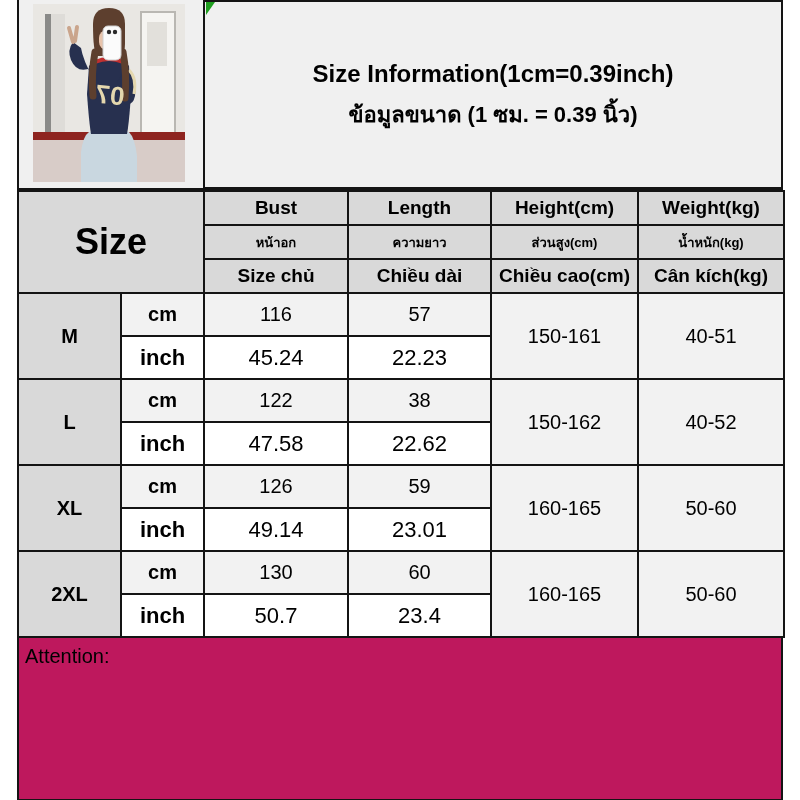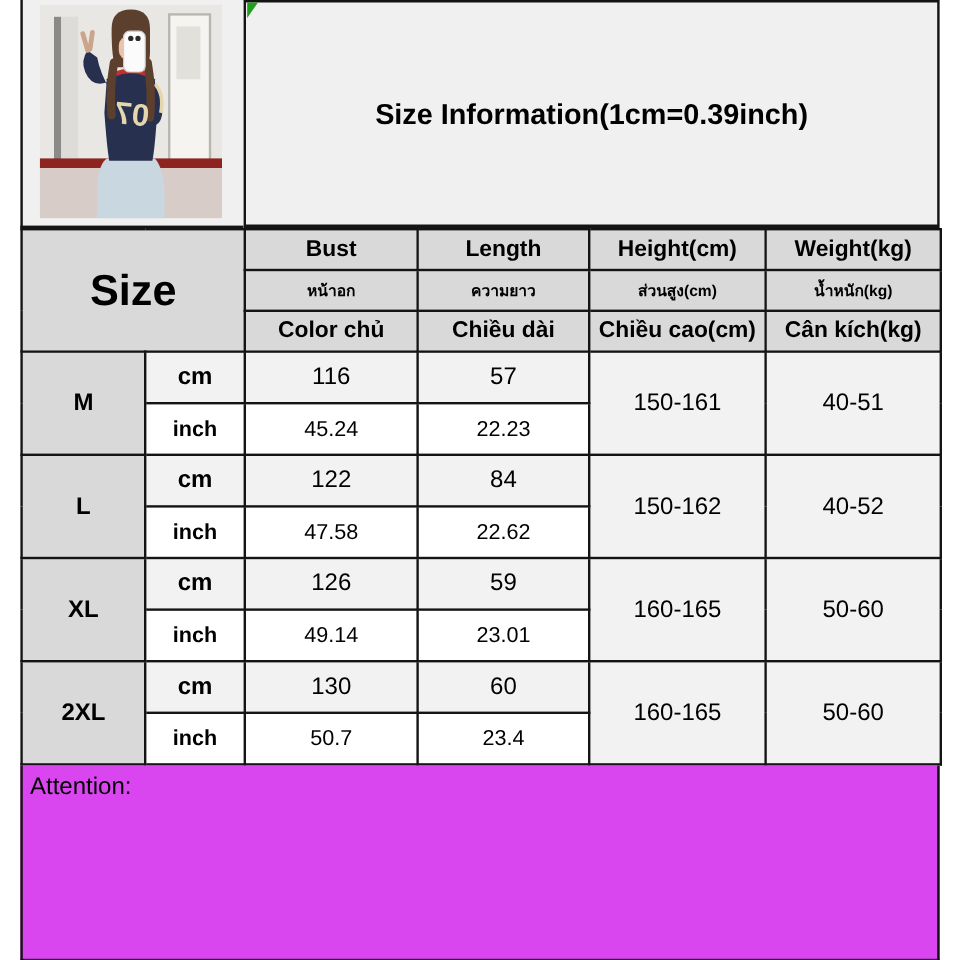--- a/index.html
+++ b/index.html
@@ -37,27 +37,27 @@
   table.size-table td,table.size-table th{
     border:2px solid #141414;text-align:center;vertical-align:middle;
     padding:0;overflow:hidden;
   }
   th.hdr{background:#d9d9d9;font-size:19px;font-weight:bold;height:32px;margin-top:26px;}
   th.hdr-th{font-size:13px;}
   th.size-big{background:#d9d9d9;font-size:36px;font-weight:bold;}
   td.szlabel{background:#d9d9d9;font-size:21px;font-weight:bold;}
   td.unit{font-weight:bold;font-size:20px;}
   tr.cm-row td{background:#f2f2f2;height:41px;font-size:20px;}
-  tr.inch-row td{background:#ffffff;height:41px;font-size:18px;}
+  tr.inch-row td{background:#ffffff;height:41px;font-size:22px;}
   tr.cm-row td.szlabel, tr.inch-row td.szlabel{background:#d9d9d9;}
   td.merged{background:#f2f2f2;font-size:20px;}
   
   .attention{
     box-sizing:border-box;width:766px;height:163px;
-    border:2px solid #141414;border-top:none;background:#d946ef;
+    border:2px solid #141414;border-top:none;background:#be185d;
     padding:4px 8px 0 6px;font-size:20px;line-height:1.43;
   }
   .attention div{white-space:normal;}
 </style>
 </head>
 <body>
 
 <div class="page">
 
   <div class="top">
@@ -99,20 +99,21 @@
           <circle cx="82" cy="28" r="2.2" fill="#2a2a2a"></circle>
 
           <text x="76" y="100" font-size="26" font-weight="bold" fill="#e4d7ae" text-anchor="middle" transform="scale(-1,1) translate(-152,0) rotate(-6 76 100)" font-family="Liberation Sans, sans-serif">07</text>
         </svg>
       </div>
     </div>
 
     <div class="title-box">
       <div class="green-mark"></div>
       <div class="t-en">Size Information(1cm=0.39inch)</div>
+      <div class="t-th">ข้อมูลขนาด (1 ซม. = 0.39 นิ้ว)</div>
     </div>
   </div>
 
   <table class="size-table">
     <colgroup>
       <col style="width:103px">
         <col style="width:83px">
         <col style="width:144px">
       <col style="width:143px">
         <col style="width:147px">
@@ -126,21 +127,21 @@
         <th class="hdr">Height(cm)</th>
         <th class="hdr">Weight(kg)</th>
       </tr>
       <tr>
         <th class="hdr hdr-th">หน้าอก</th>
         <th class="hdr hdr-th">ความยาว</th>
         <th class="hdr hdr-th">ส่วนสูง(cm)</th>
         <th class="hdr hdr-th">น้ำหนัก(kg)</th>
       </tr>
       <tr>
-        <th class="hdr">Color chủ</th>
+        <th class="hdr">Size chủ</th>
         <th class="hdr">Chiều dài</th>
         <th class="hdr">Chiều cao(cm)</th>
         <th class="hdr">Cân kích(kg)</th>
       </tr>
     </thead>
     <tbody>
 
       <tr class="cm-row">
         <td class="szlabel" rowspan="2">M</td>
         <td class="unit">cm</td>
@@ -152,21 +153,21 @@
       <tr class="inch-row">
         <td class="unit">inch</td>
         <td>45.24</td>
         <td>22.23</td>
       </tr>
 
       <tr class="cm-row">
         <td class="szlabel" rowspan="2">L</td>
         <td class="unit">cm</td>
         <td>122</td>
-        <td>84</td>
+        <td>38</td>
         <td class="merged" rowspan="2">150-162</td>
         <td class="merged" rowspan="2">40-52</td>
       </tr>
       <tr class="inch-row">
         <td class="unit">inch</td>
         <td>47.58</td>
         <td>22.62</td>
       </tr>
 
       <tr class="cm-row">

